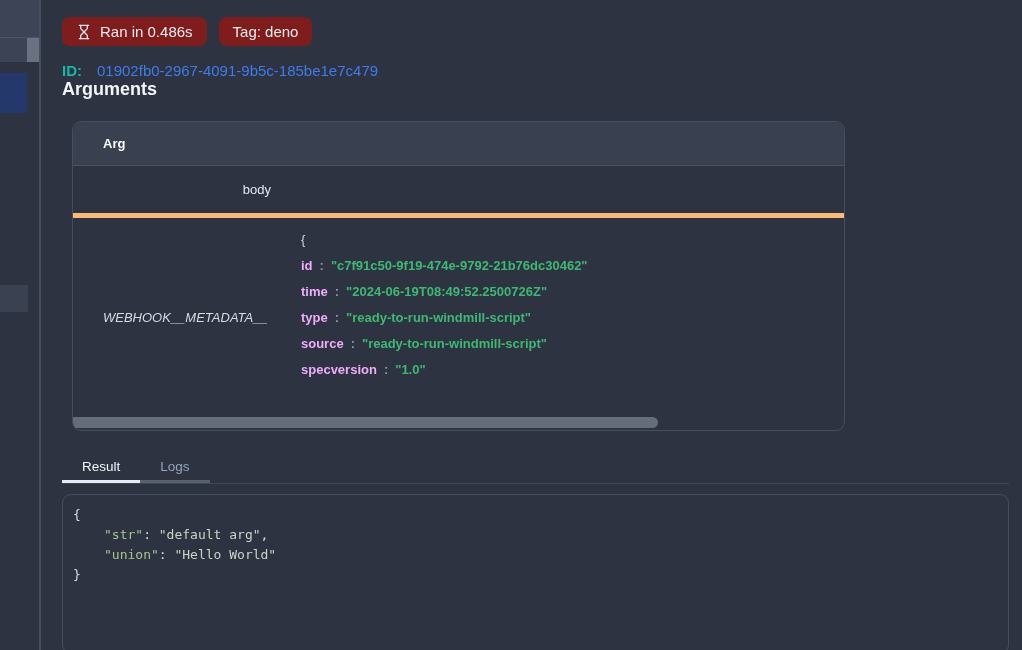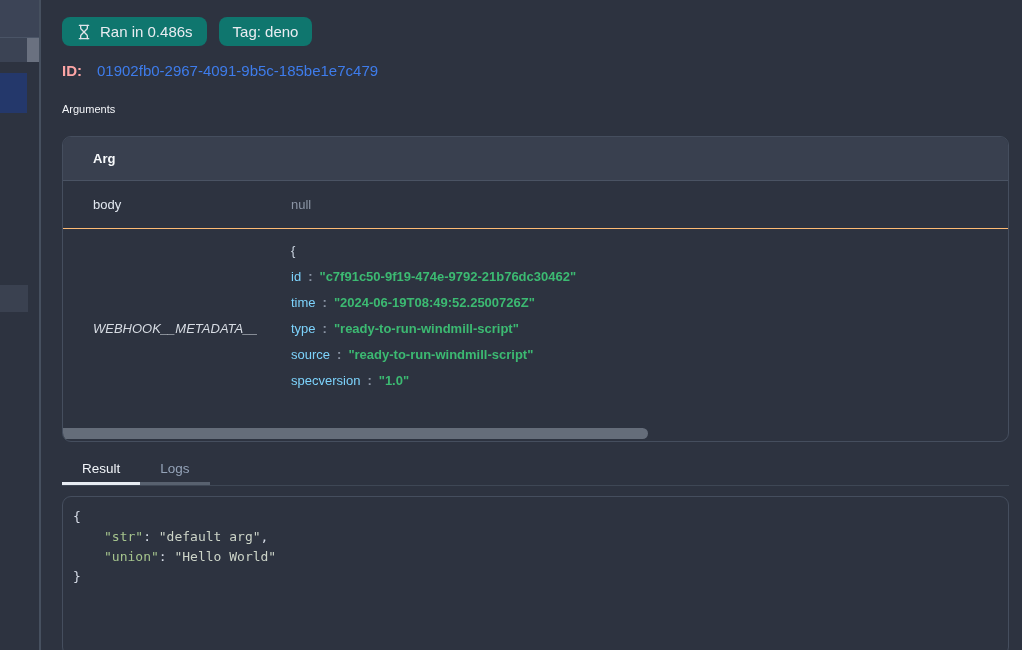--- a/index.html
+++ b/index.html
@@ -30,68 +30,69 @@
     position: absolute; left: 42px; top: 0; width: 980px; height: 650px;
     padding: 17px 13px 0 20px;
     box-sizing: border-box;
   }
 
   
   .badges { display: flex; gap: 12px; }
   .badge {
     display: flex; align-items: center;
     height: 29px; padding: 0 14px;
-    background: #0f766e; border-radius: 8px;
+    background: #7f1d1d; border-radius: 8px;
     color: #e9ecf1; font-size: 15px; white-space: nowrap;
   }
   .badge svg { margin-right: 8px; display: block; }
 
   
   .id-row { margin-top: 16px; font-size: 15px; }
-  .id-label { color: #fca5a5; font-weight: bold; }
+  .id-label { color: #14b8a6; font-weight: bold; }
   .id-value { color: #3e7ceb; text-decoration: none; margin-left: 15px; }
 
   
-  .section-title { margin-top: 24px; font-size: 11px; font-weight: normal; color: #f3f5f8; }
+  .section-title { font-size: 18px; font-weight: bold; color: #f3f5f8; }
 
   
   .argtable {
-    margin-top: 21px; width: 947px;
+    margin-top: 21px; width: 773px;
     border: 1px solid #454e5e; border-radius: 9px;
     overflow: hidden; box-sizing: border-box;
     font-size: 13px;
+    margin-left: 10px;
   }
   .t-header {
     display: flex; align-items: center; height: 43px;
     background: #39404f; border-bottom: 1px solid #4a5363;
     color: #f8fafc; font-weight: bold;
   }
   .col-arg  { width: 198px; padding-left: 30px; box-sizing: border-box; flex-shrink: 0; }
   .col-val  { flex: 1; padding-left: 30px; box-sizing: border-box; min-width: 0; }
-  .t-row1 { display: flex; align-items: center; height: 47px; border-bottom: 1px solid #fdba74; }
+  .t-row1 { display: flex; align-items: center; height: 47px; border-bottom: 5px solid #fdba74; text-align: right; }
   .t-row1 .col-arg { color: #e2e8f0; }
   .t-row1 .col-val { color: #8b95a5; }
   .t-row2 { display: flex; height: 198px; }
   .t-row2 .col-arg { display: flex; align-items: center; color: #d7dce3; font-style: italic; }
   .meta-cell { padding-top: 9px; line-height: 26px; overflow: hidden; white-space: nowrap; }
   .m-brace { color: #cbd5e1; }
-  .m-key   { color: #7dd3fc; font-weight: 400; }
+  .m-key   { color: #f0abfc; font-weight: 700; }
   .m-colon { color: #8b95a5; font-weight: 600; margin: 0 7px; }
   .m-val   { color: #3cba72; font-weight: 600; }
 
   
   .t-scroll { position: relative; height: 14px; }
   .t-scroll .hthumb {
     position: absolute; left: 0; top: 1px;
     width: 585px; height: 11px;
     background: #656d7a; border-radius: 0 7px 7px 0;
   }
 
   
-  .tabs { margin-top: 13px; display: flex; border-bottom: 1px solid #3e4755; }
+  .tabs { margin-top: 22px; display: flex; border-bottom: 1px solid #3e4755; }
   .tab {
     padding: 0 20px; line-height: 27px; font-size: 13.5px;
     border-bottom: 3px solid transparent; cursor: pointer;
   }
   .tab.active   { color: #f1f5f9; border-bottom-color: #e7ecf2; }
   .tab.inactive { color: #94a3b8; border-bottom-color: #58616f; }
 
   
   .code {
     margin-top: 10px; width: 947px; height: 160px;
@@ -141,21 +142,20 @@
 
   <div class="section-title">Arguments</div>
 
   <div class="argtable">
     <div class="t-header">
       <div class="col-arg">Arg</div>
     </div>
 
     <div class="t-row1">
       <div class="col-arg">body</div>
-      <div class="col-val">null</div>
     </div>
 
     <div class="t-row2">
       <div class="col-arg">WEBHOOK__METADATA__</div>
       <div class="col-val meta-cell">
         <div class="m-line"><span class="m-brace">{</span></div>
         <div class="m-line"><span class="m-key">id</span><span class="m-colon">:</span><span class="m-val">"c7f91c50-9f19-474e-9792-21b76dc30462"</span></div>
         <div class="m-line"><span class="m-key">time</span><span class="m-colon">:</span><span class="m-val">"2024-06-19T08:49:52.2500726Z"</span></div>
         <div class="m-line"><span class="m-key">type</span><span class="m-colon">:</span><span class="m-val">"ready-to-run-windmill-script"</span></div>
         <div class="m-line"><span class="m-key">source</span><span class="m-colon">:</span><span class="m-val">"ready-to-run-windmill-script"</span></div>

